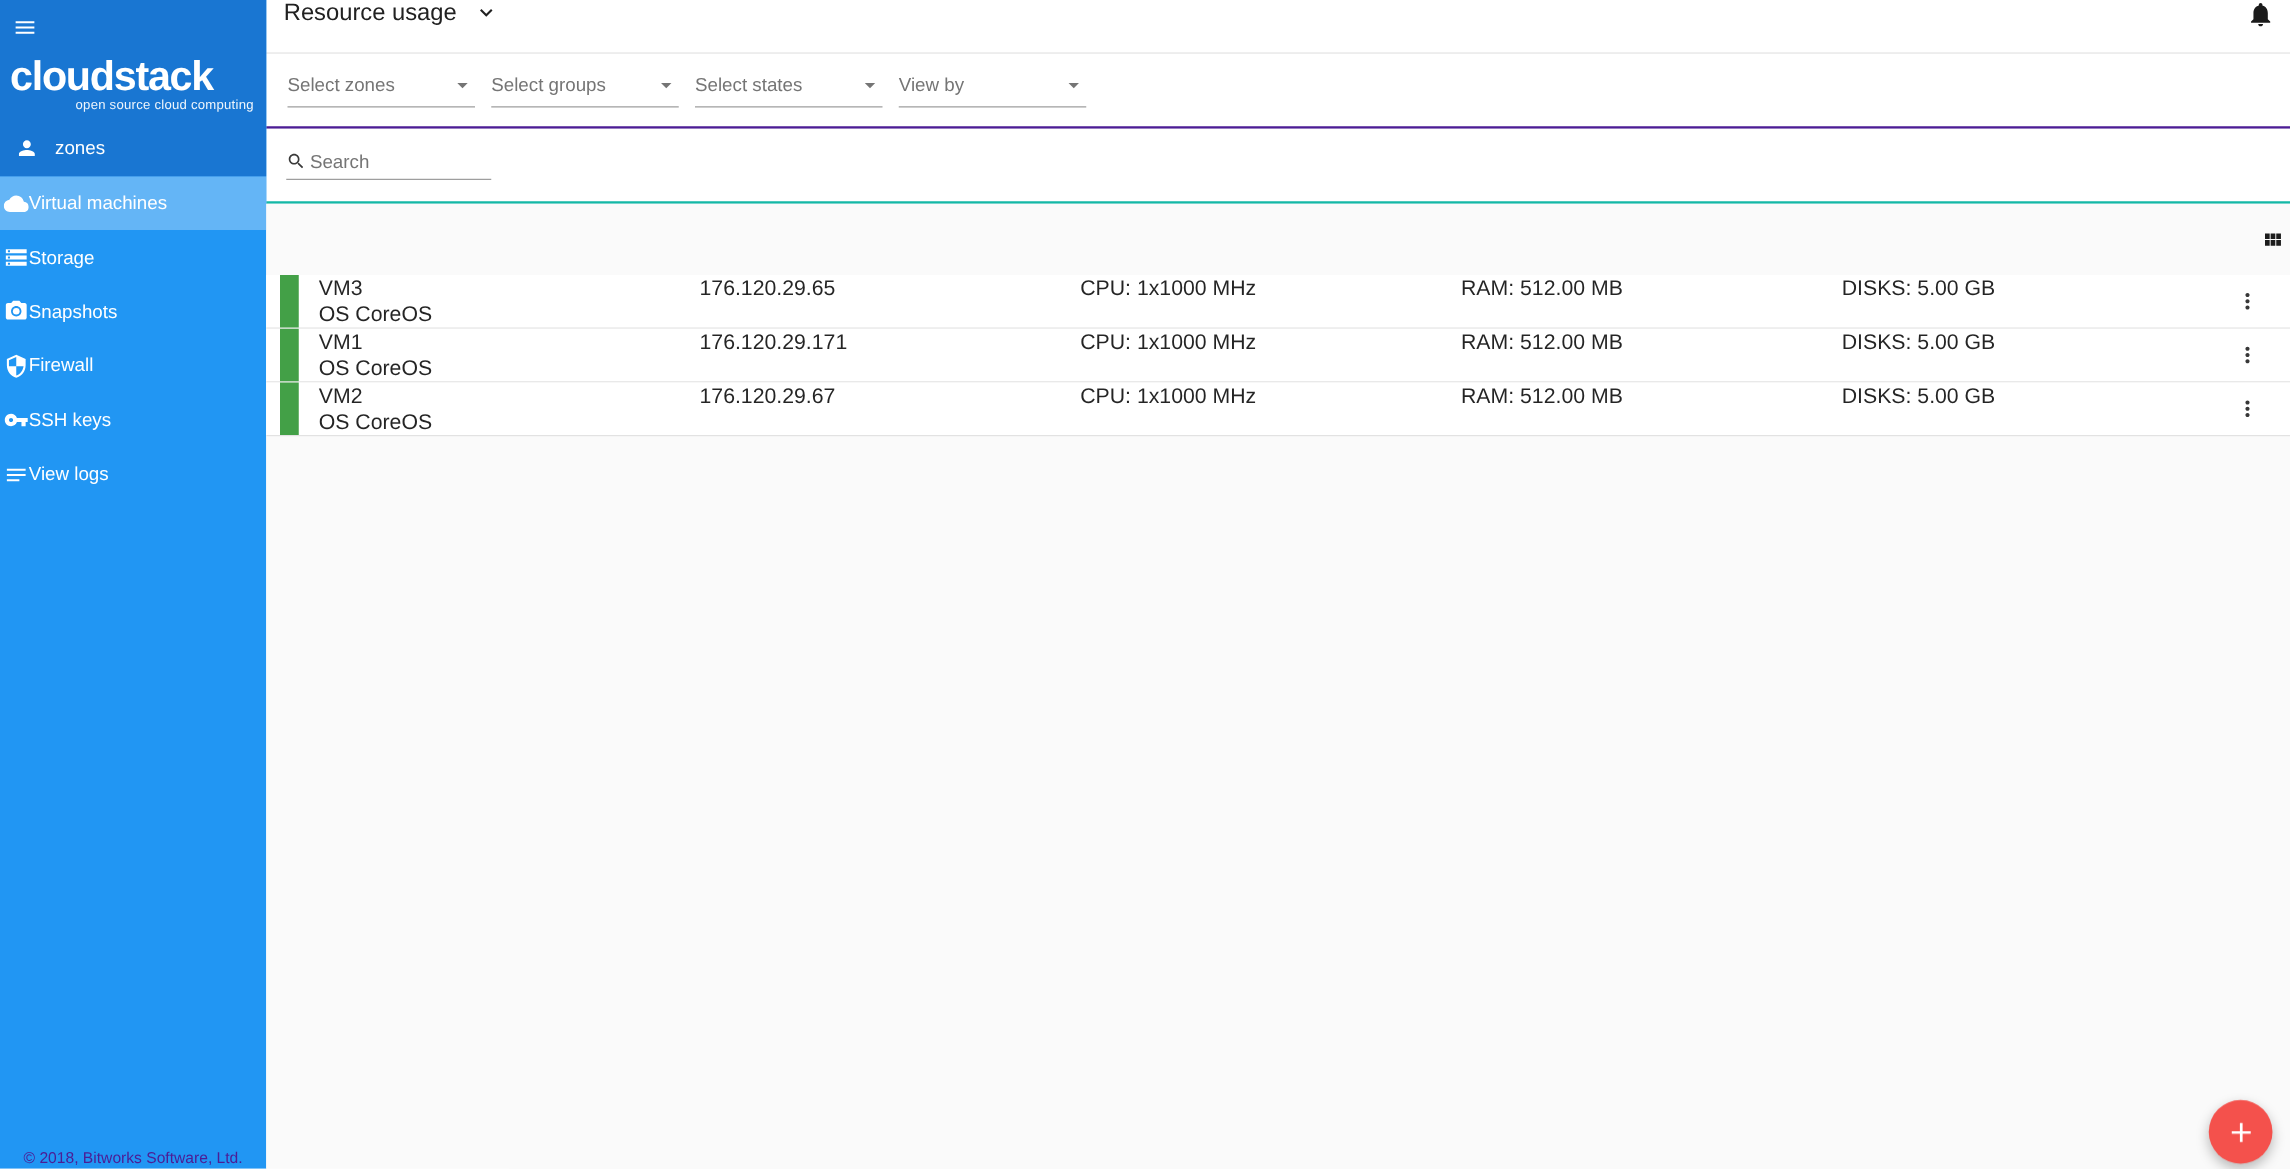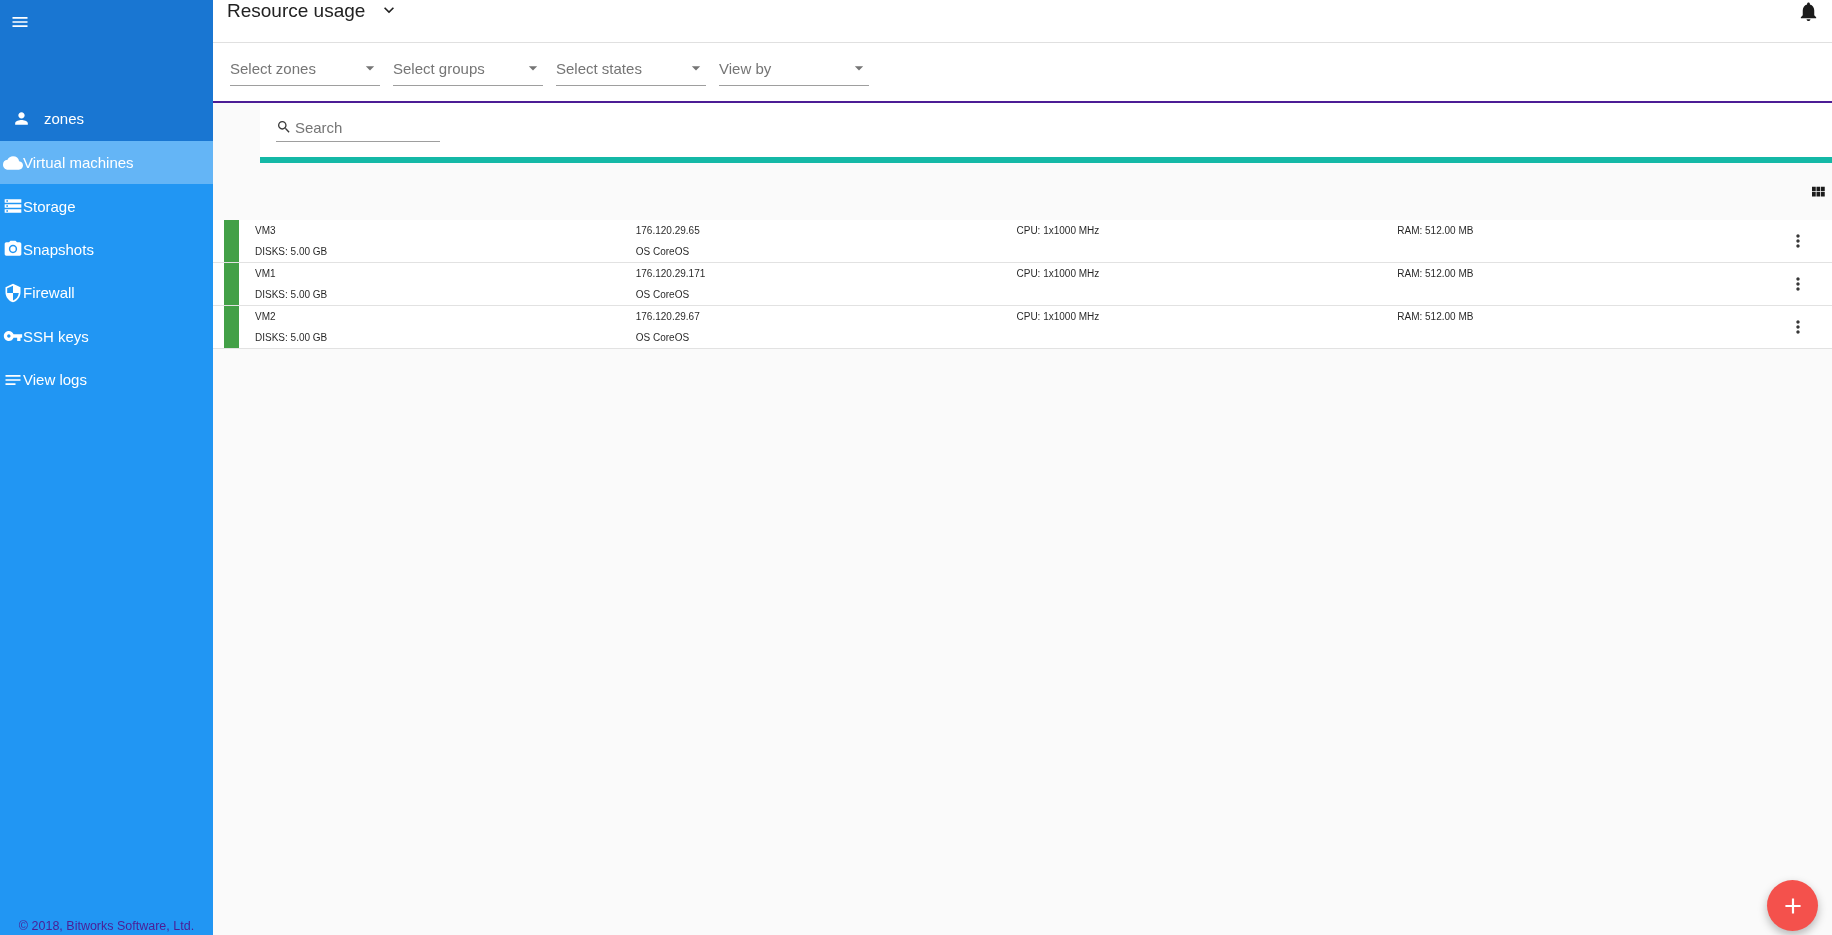--- a/index.html
+++ b/index.html
@@ -23,50 +23,54 @@
   .main { flex:1; display:flex; flex-direction:column; background:#fafafa; min-width:0; }
   .top-bar { height:43px; background:#fff; border-bottom:1px solid #e0e0e0; display:flex; align-items:flex-start; padding:0 12px 0 14px; flex-shrink:0; }
   .page-title { font-size:19px; font-weight:400; color:#212121; }
   .title-dd { background:none; border:none; padding:0; margin-left:14px; color:#212121; cursor:pointer; display:flex; align-items:center; }
   .bell-btn { margin-left:auto; background:none; border:none; padding:0; color:#1b1b1b; cursor:pointer; display:flex; align-items:center; }
 
   .filter-bar { height:60px; background:#fff; border-bottom:2px solid #4c1d95; display:flex; align-items:center; padding-left:17px; gap:13px; flex-shrink:0; }
   .select { width:150px; display:flex; align-items:center; justify-content:space-between; border-bottom:1px solid #9e9e9e; padding-bottom:7px; color:#757575; font-size:15px; cursor:pointer; }
   .select .dd-arrow { color:#757575; flex-shrink:0; }
 
-  .search-bar { height:60px; background:#fff; border-bottom:6px solid #14b8a6; display:flex; align-items:center; padding-left:16px; flex-shrink:0;margin-left:47px; }
+  .search-bar { height:60px; background:#fff; border-bottom:2px solid #14b8a6; display:flex; align-items:center; padding-left:16px; flex-shrink:0; }
   .search-box { width:164px; display:flex; align-items:center; gap:3px; border-bottom:1px solid #9e9e9e; padding-bottom:5px; color:#3a3a3a; }
   .search-box input { border:none; outline:none; background:none; font-size:15px; width:100%; color:#212121; font-family:"Liberation Sans",sans-serif; }
   .search-box input::placeholder { color:#757575; }
 
   .content { flex:1; background:#fafafa; position:relative; }
   .table-toolbar { height:57px; display:flex; align-items:center; justify-content:flex-end; padding-right:5px; }
   .icon-btn { background:none; border:none; padding:0; cursor:pointer; color:#1b1b1b; display:flex; align-items:center; }
 
   .vm-row { height:43px; background:#fff; border-bottom:1px solid #e2e2e2; display:flex; align-items:stretch; padding-left:11px; cursor:pointer; }
   .accent { width:15px; flex-shrink:0; background:#43a047; }
-  .cols { flex:1; display:grid; grid-template-columns:repeat(4,1fr); align-items:center; padding-left:16px; font-size:10px; color:rgba(0,0,0,.86); min-width:0; }
+  .cols { flex:1; display:grid; grid-template-columns:repeat(5,1fr); align-items:center; padding-left:16px; font-size:17px; color:rgba(0,0,0,.86); min-width:0; }
   .kebab { width:40px; margin-right:14px; background:none; border:none; padding:0; display:flex; align-items:center; justify-content:center; color:#373737; cursor:pointer; flex-shrink:0; }
 
   .fab { position:fixed; right:14px; bottom:4px; width:51px; height:51px; border-radius:50%; border:none; background:#f4514c; color:#fff; display:flex; align-items:center; justify-content:center; box-shadow:0 4px 10px rgba(0,0,0,.28); cursor:pointer; }
 
   svg { display:block; }
 </style>
 </head>
 <body>
 
 <div class="app">
 
   <aside class="sidebar">
     <div class="sidebar-top">
       <button class="menu-btn">
         <svg width="20" height="20" viewBox="0 0 24 24" fill="currentColor">
             <path d="M3 18h18v-2H3v2zm0-5h18v-2H3v2zm0-7v2h18V6H3z"></path>
           </svg>
       </button>
+      <div class="logo">
+        <div class="logo-title">cloudstack</div>
+        <div class="logo-tagline">open source cloud computing</div>
+      </div>
       <div class="user-row">
         <svg width="19" height="19" viewBox="0 0 24 24" fill="currentColor">
             <path d="M12 12c2.21 0 4-1.79 4-4s-1.79-4-4-4-4 1.79-4 4 1.79 4 4 4zm0 2c-2.67 0-8 1.34-8 4v2h16v-2c0-2.66-5.33-4-8-4z"></path>
           </svg>
         <span>zones</span>
       </div>
     </div>
 
     <nav>
       <div class="nav-item active">

